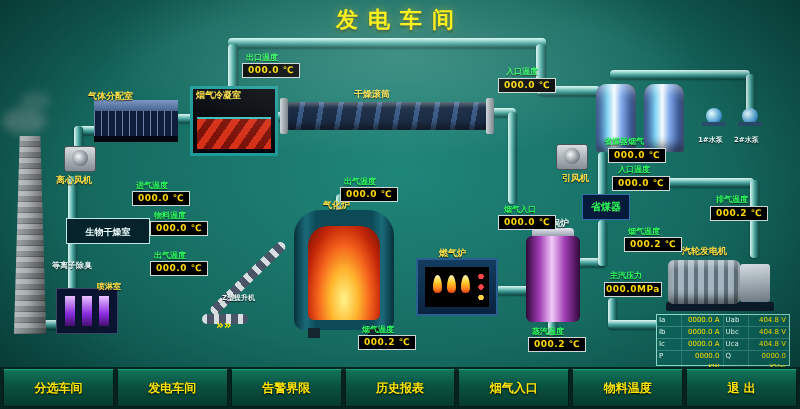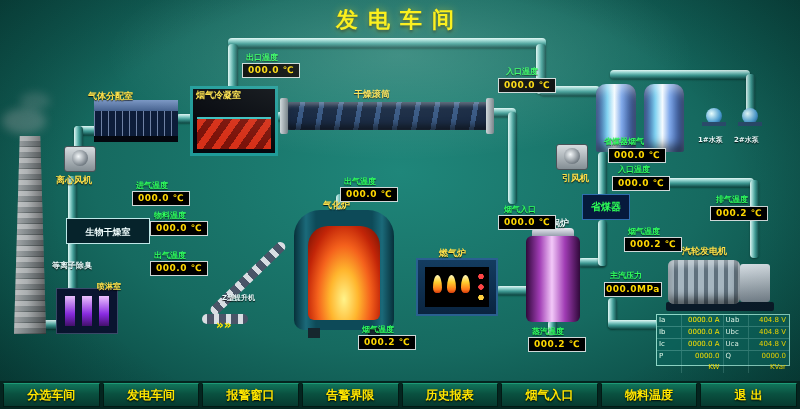--- a/index.html
+++ b/index.html
@@ -88,21 +88,21 @@
   .genend{left:740px;top:264px;width:30px;height:38px;border-radius:3px;background:linear-gradient(180deg,#d8e0e6,#76828c);}
   
   .meter{position:absolute;left:656px;top:314px;width:134px;height:52px;background:#0c6058;border:1px solid #8fd8c8;
     z-index:4;display:flex;flex-direction:column;box-sizing:border-box;}
   .mrow{flex:1;display:flex;border-bottom:1px solid rgba(180,240,230,.25);}
   .mrow:last-child{border-bottom:none;}
   .ml{width:22px;color:#e8fff0;font-size:7px;line-height:11px;padding-left:2px;border-right:1px solid rgba(180,240,230,.2);}
   .mv{flex:1;color:#ffe600;font-size:7px;line-height:11px;text-align:right;padding-right:3px;border-right:1px solid rgba(180,240,230,.2);}
   .mv:last-child{border-right:none;}
   
-  .nav{position:absolute;left:0;right:0;bottom:0;height:28px;background:#04251f;display:flex;gap:3px;padding:2px 3px;z-index:10;box-sizing:border-box;justify-content:center;}
+  .nav{position:absolute;left:0;right:0;bottom:0;height:42px;background:#04251f;display:flex;gap:3px;padding:2px 3px;z-index:10;box-sizing:border-box;justify-content:center;}
   .nav button{flex:1;background:linear-gradient(180deg,#11745a 0%,#0a5140 45%,#063a2f 100%);border:1px solid #021a14;
     border-top-color:#1d9a77;color:#ffe600;font-weight:bold;font-size:12px;font-family:inherit;padding:0;cursor:pointer;
     text-shadow:0 1px 2px #000;white-space:nowrap;}
   
   .glare{position:absolute;inset:0;pointer-events:none;z-index:9;
     background:radial-gradient(ellipse 420px 150px at 400px 55px,rgba(225,255,240,.20),transparent 70%),
       radial-gradient(ellipse 620px 400px at 400px 210px,transparent 55%,rgba(0,18,16,.38) 100%);}
 </style>
 </head>
 <body>
@@ -294,21 +294,20 @@
       <span class="ml">Q</span>
       <span class="mv">0000.0 KVar</span>
     </div>
   </div>
 
   <div class="glare"></div>
 
   <div class="nav">
     <button>分选车间</button>
     <button>发电车间</button>
-    <button>报警窗口</button>
     <button>告警界限</button>
     <button>历史报表</button>
     <button>烟气入口</button>
     <button>物料温度</button>
     <button>退 出</button>
   </div>
 
 </div>
 
 </body></html>

